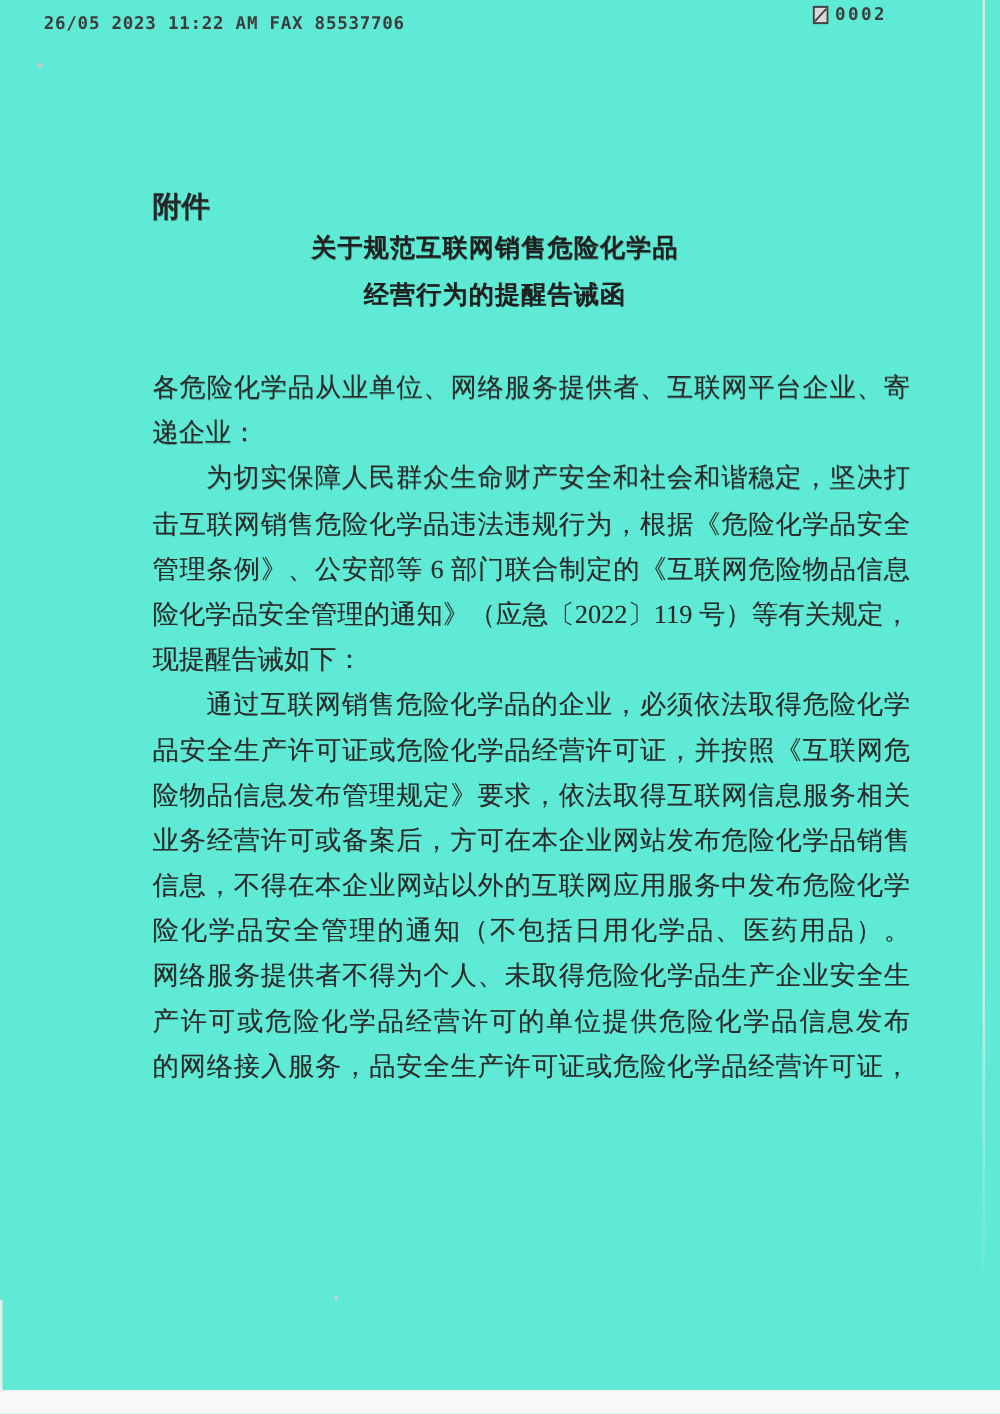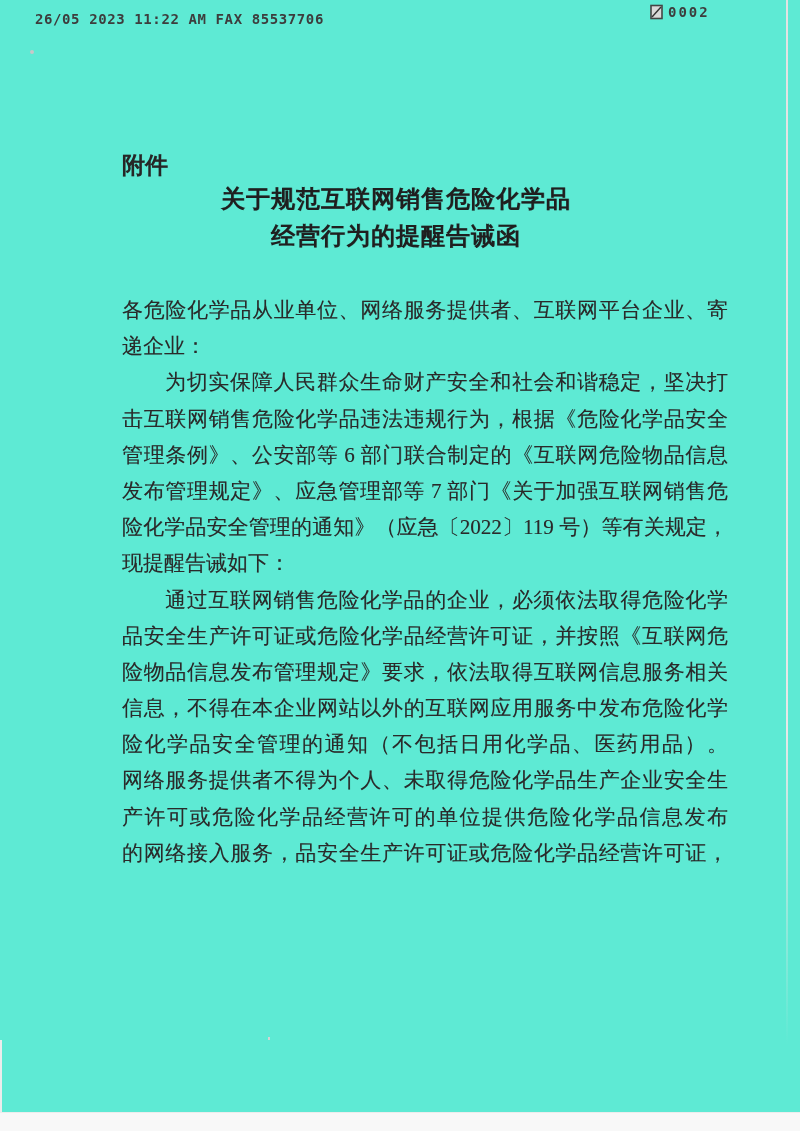--- a/index.html
+++ b/index.html
@@ -60,21 +60,21 @@
     font-weight: bold;
     color: #262626;
     text-shadow: 0.3px 0.3px 0.4px rgba(40,40,40,0.4);
   }
   .doc-title {
     position: absolute;
     left: 122px;
     top: 181px;
     width: 548px;
     text-align: center;
-    font-size: 24px;
+    font-size: 20px;
     font-weight: bold;
     color: #1f1f1f;
     line-height: 37px;
     letter-spacing: 1px;
     text-shadow: 0.4px 0.4px 0.5px rgba(30,30,30,0.45);
   }
   .body-text {
     position: absolute;
     left: 122px;
     top: 292px;
@@ -146,26 +146,26 @@
     <div>关于规范互联网销售危险化学品</div>
     <div>经营行为的提醒告诫函</div>
   </div>
 
   <div class="body-text" id="body-lines">
       <div class="line j">各危险化学品从业单位、网络服务提供者、互联网平台企业、寄</div>
       <div class="line">递企业：</div>
       <div class="line j ind">为切实保障人民群众生命财产安全和社会和谐稳定，坚决打</div>
       <div class="line j">击互联网销售危险化学品违法违规行为，根据《危险化学品安全</div>
       <div class="line j">管理条例》、公安部等 6 部门联合制定的《互联网危险物品信息</div>
-      <div class="line j">发布管理规定》、应急管理部等 7 部门《关于加强互联网销售危</div>
       <div class="line j">险化学品安全管理的通知》（应急〔2022〕119 号）等有关规定，</div>
       <div class="line">现提醒告诫如下：</div>
       <div class="line j ind">通过互联网销售危险化学品的企业，必须依法取得危险化学</div>
       <div class="line j">品安全生产许可证或危险化学品经营许可证，并按照《互联网危</div>
       <div class="line j">险物品信息发布管理规定》要求，依法取得互联网信息服务相关</div>
+      <div class="line j">业务经营许可或备案后，方可在本企业网站发布危险化学品销售</div>
       <div class="line j">信息，不得在本企业网站以外的互联网应用服务中发布危险化学</div>
       <div class="line j">险化学品安全管理的通知（不包括日用化学品、医药用品）。</div>
       <div class="line j">网络服务提供者不得为个人、未取得危险化学品生产企业安全生</div>
       <div class="line j">产许可或危险化学品经营许可的单位提供危险化学品信息发布</div>
       <div class="line j">的网络接入服务，品安全生产许可证或危险化学品经营许可证，</div>
     </div>
 
   <div class="scan-edge-right"></div>
   <div class="scan-edge-left"></div>
   <div class="scan-bottom-strip"></div>

